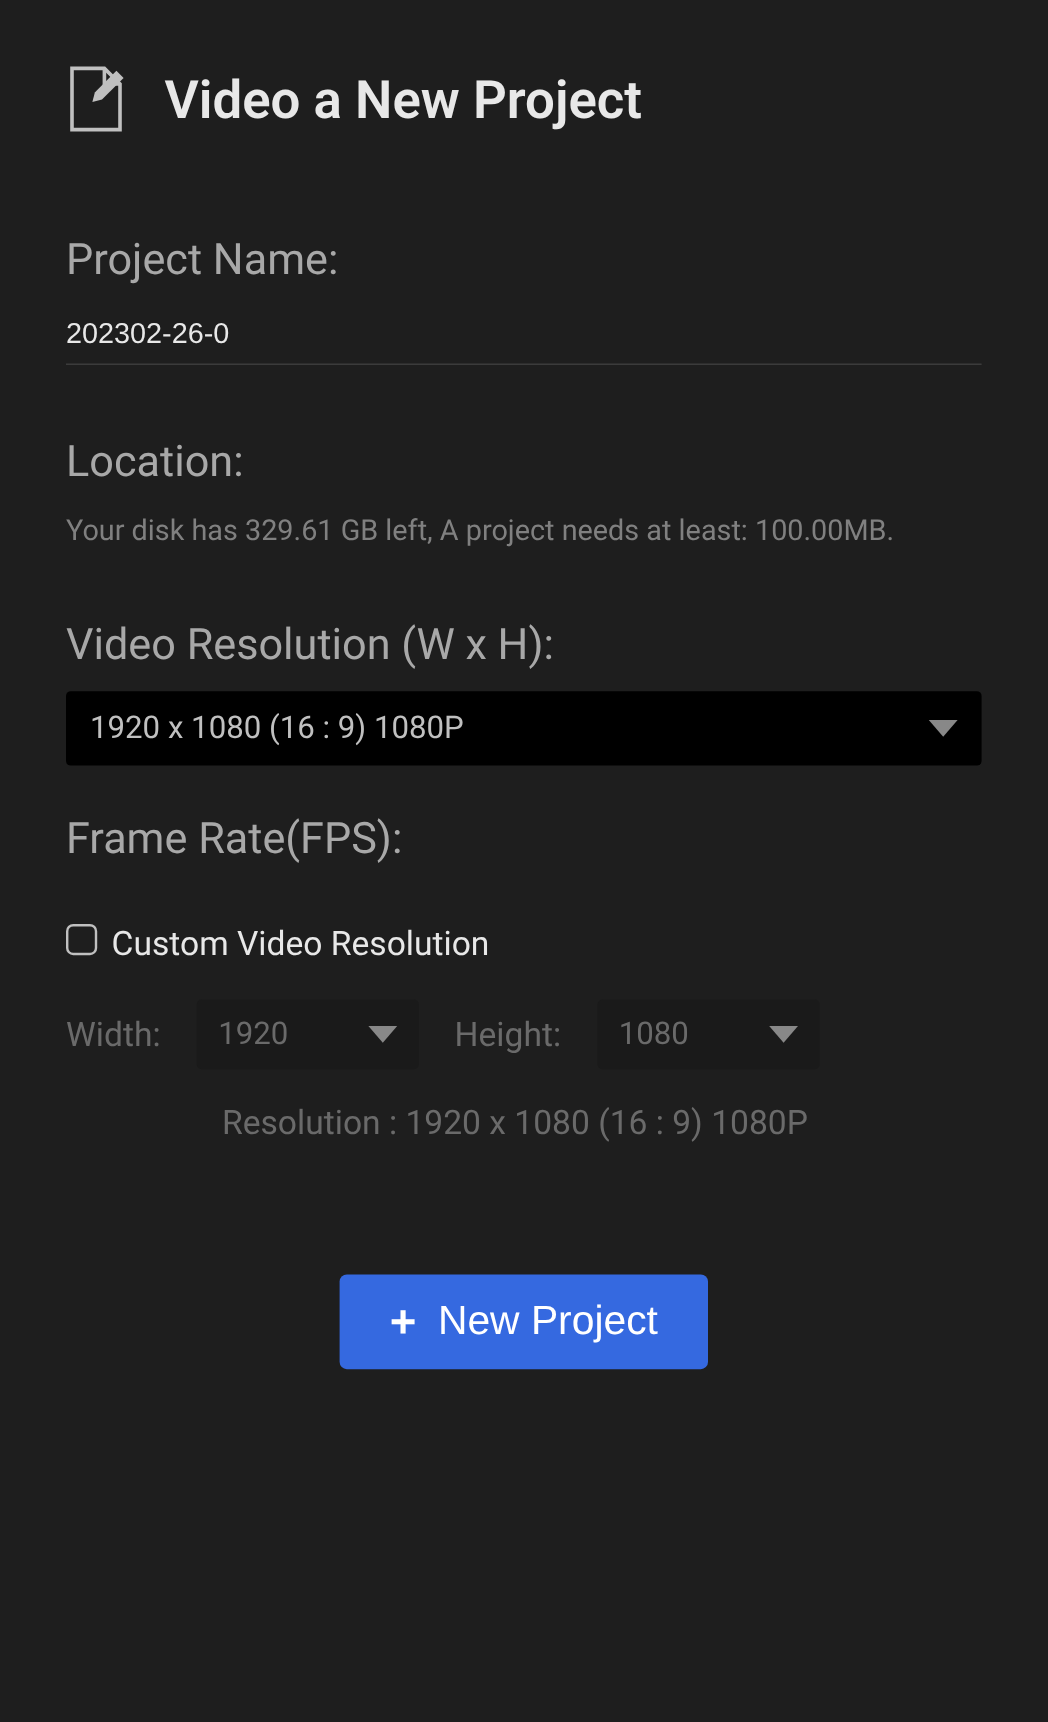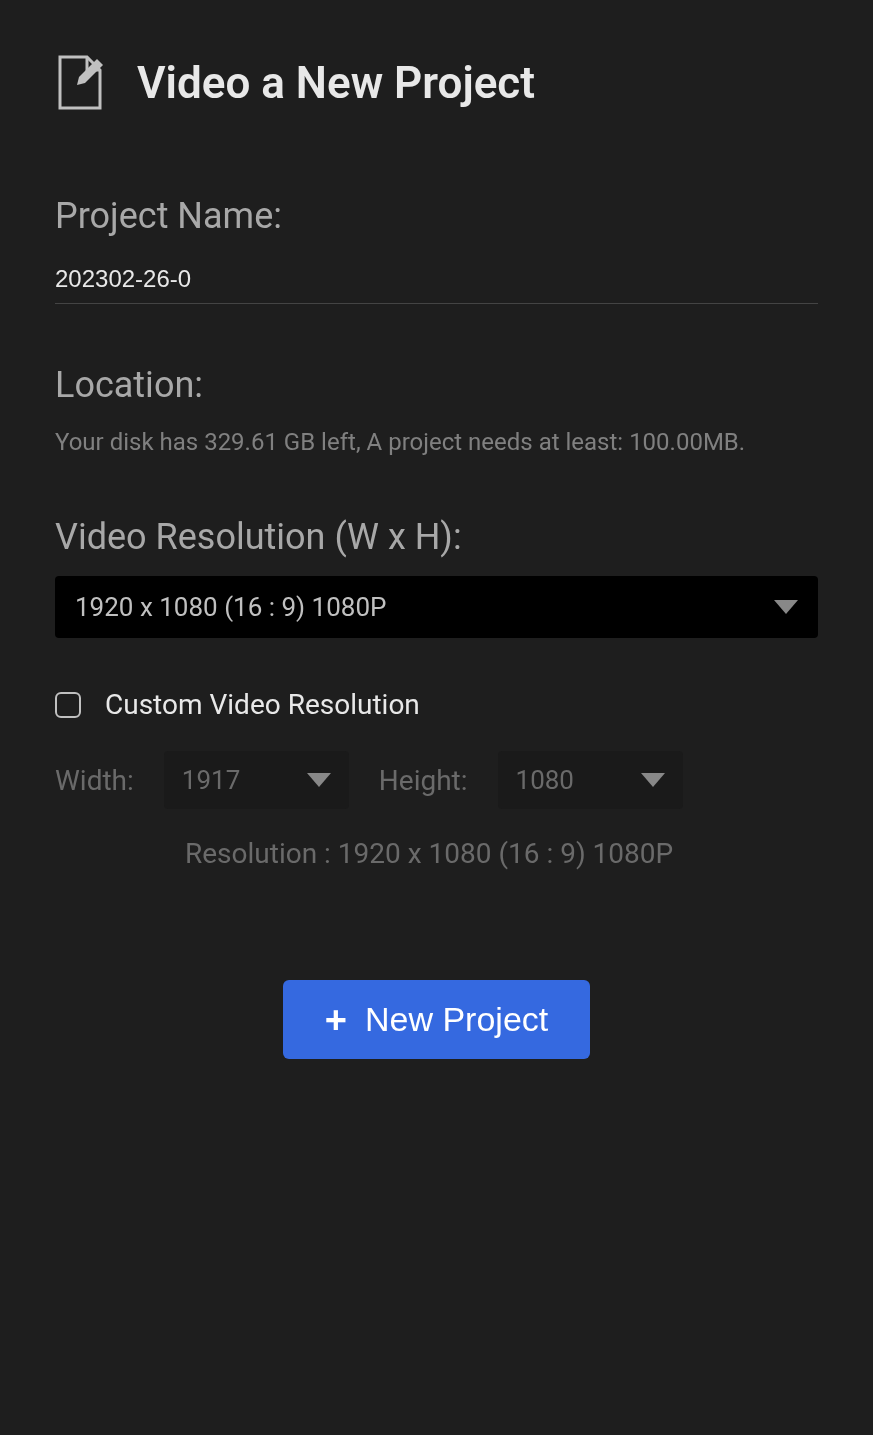--- a/index.html
+++ b/index.html
@@ -103,22 +103,21 @@
     }
     .dropdown-chevron {
       width: 0;
       height: 0;
       border-left: 12px solid transparent;
       border-right: 12px solid transparent;
       border-top: 14px solid #888;
     }
     .checkbox-row {
       display: flex;
-      align-items: center;
-      gap: 24px;
+      gap: 12px;
       margin-top: 50px;
       margin-bottom: 30px;
     }
     .checkbox {
       width: 26px;
       height: 26px;
       border: 2px solid #c0c0c0;
       border-radius: 6px;
       background: transparent;
       cursor: pointer;
@@ -209,31 +208,32 @@
 
 <div class="form-group resolution">
   <label class="label">Video Resolution (W x H):</label>
   <div class="dropdown">
     <span class="dropdown-value">1920 x 1080 (16 : 9) 1080P</span>
     <span class="dropdown-chevron"></span>
   </div>
 </div>
 
 <div class="form-group fps">
+  <label class="label">Frame Rate(FPS):</label>
 </div>
 
 <div class="checkbox-row">
   <div class="checkbox"></div>
   <span class="checkbox-label">Custom Video Resolution</span>
 </div>
 
 <div class="custom-res-row">
   <span class="dim-label">Width:</span>
   <div class="dim-dropdown">
-    <span class="dim-value">1917</span>
+    <span class="dim-value">1920</span>
     <span class="dropdown-chevron"></span>
   </div>
   <span class="dim-label">Height:</span>
   <div class="dim-dropdown">
     <span class="dim-value">1080</span>
     <span class="dropdown-chevron"></span>
   </div>
 </div>
 
 <div class="resolution-summary">Resolution : 1920 x 1080 (16 : 9) 1080P</div>

